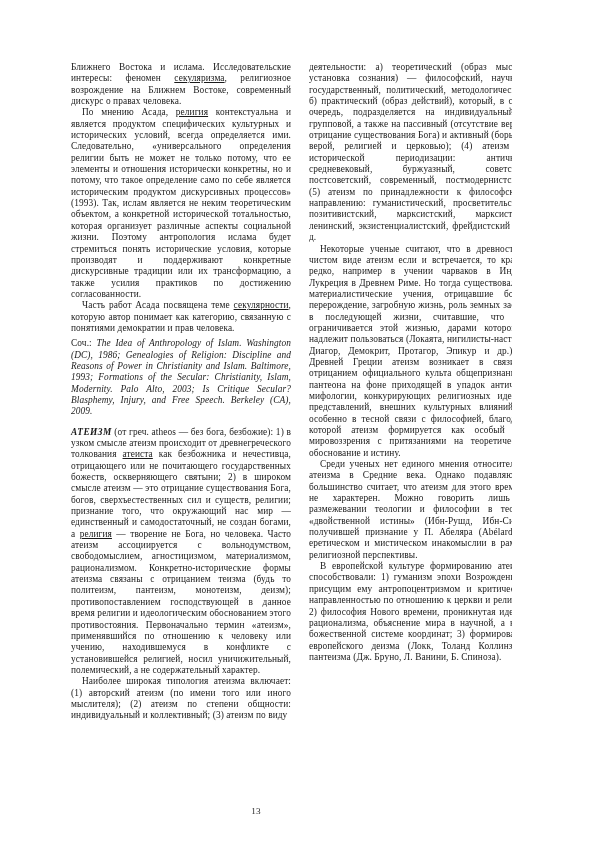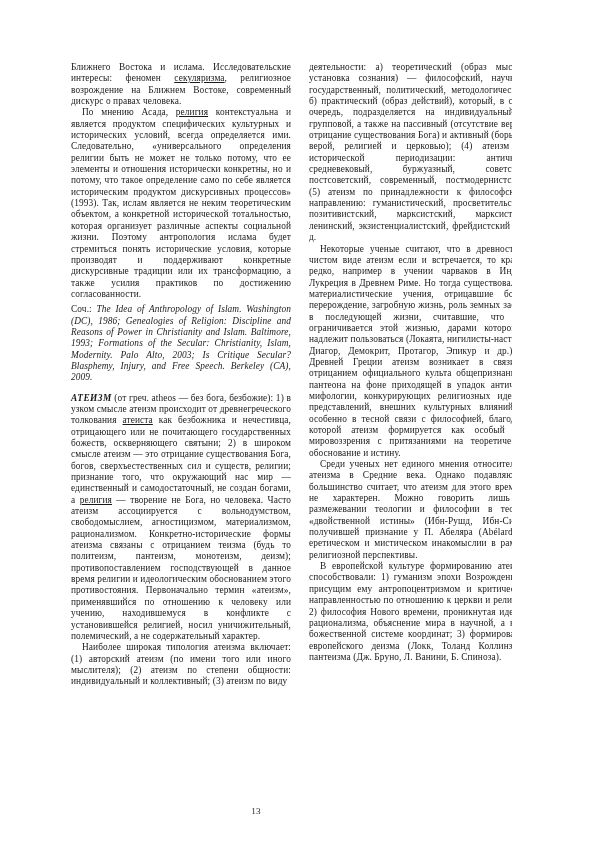--- a/index.html
+++ b/index.html
@@ -97,20 +97,21 @@
 <div class="page">
 
   <div class="columns">
 
     <div class="col">
 
       <p class="flush"><span>Ближнего Востока и ислама. Исследовательские интересы: феномен </span><u class="xref">секуляризма</u><span>, религиозное возрождение на Ближнем Востоке, современный дискурс о правах человека.</span></p>
 
       <p class="indent"><span>По мнению Асада, </span><u class="xref">религия</u><span> контекстуальна и является продуктом специфических культурных и исторических условий, всегда определяется ими. Следовательно, «универсального определения религии быть не может не только потому, что ее элементы и отношения исторически конкретны, но и потому, что такое определение само по себе является историческим продуктом дискурсивных процессов» (1993). Так, ислам является не неким теоретическим объектом, а конкретной исторической тотальностью, которая организует различные аспекты социальной жизни. Поэтому антропология ислама будет стремиться понять исторические условия, которые производят и поддерживают конкретные дискурсивные традиции или их трансформацию, а также усилия практиков по достижению согласованности.</span></p>
 
+      <p class="indent"><span>Часть работ Асада посвящена теме </span><u class="xref">секулярности</u><span>, которую автор понимает как категорию, связанную с понятиями демократии и прав человека.</span></p>
 
       <div class="gap-sm"></div>
 
       <p class="bib"><span class="roman">Соч.:</span><span> The Idea of Anthropology of Islam. Washington (DC), 1986; Genealogies of Religion: Discipline and Reasons of Power in Christianity and Islam. Baltimore, 1993; Formations of the Secular: Christianity, Islam, Modernity. Palo Alto, 2003; Is Critique Secular? Blasphemy, Injury, and Free Speech. Berkeley (CA), 2009.</span></p>
 
 
       <div class="gap-lg"></div>
 
       <p class="flush"><span class="headword">АТЕИЗМ</span><span> (от греч. atheos — без бога, безбожие):</span><span> 1) в узком смысле атеизм происходит от древнегреческого толкования </span><u class="xref">атеиста</u><span> как безбожника и нечестивца, отрицающего или не почитающего государственных божеств, оскверняющего святыни; 2) в широком смысле атеизм — это отрицание существования Бога, богов, сверхъестественных сил и существ, религии; признание того, что окружающий нас мир — единственный и самодостаточный, не создан богами, а </span><u class="xref">религия</u><span> — творение не Бога, но человека. Часто атеизм ассоциируется с вольнодумством, свободомыслием, агностицизмом, материализмом, рационализмом. Конкретно-исторические формы атеизма связаны с отрицанием теизма (будь то политеизм, пантеизм, монотеизм, деизм); противопоставлением господствующей в данное время религии и идеологическим обоснованием этого противостояния. Первоначально термин «атеизм», применявшийся по отношению к человеку или учению, находившемуся в конфликте с установившейся религией, носил уничижительный, полемический, а не содержательный характер.</span></p>
 

